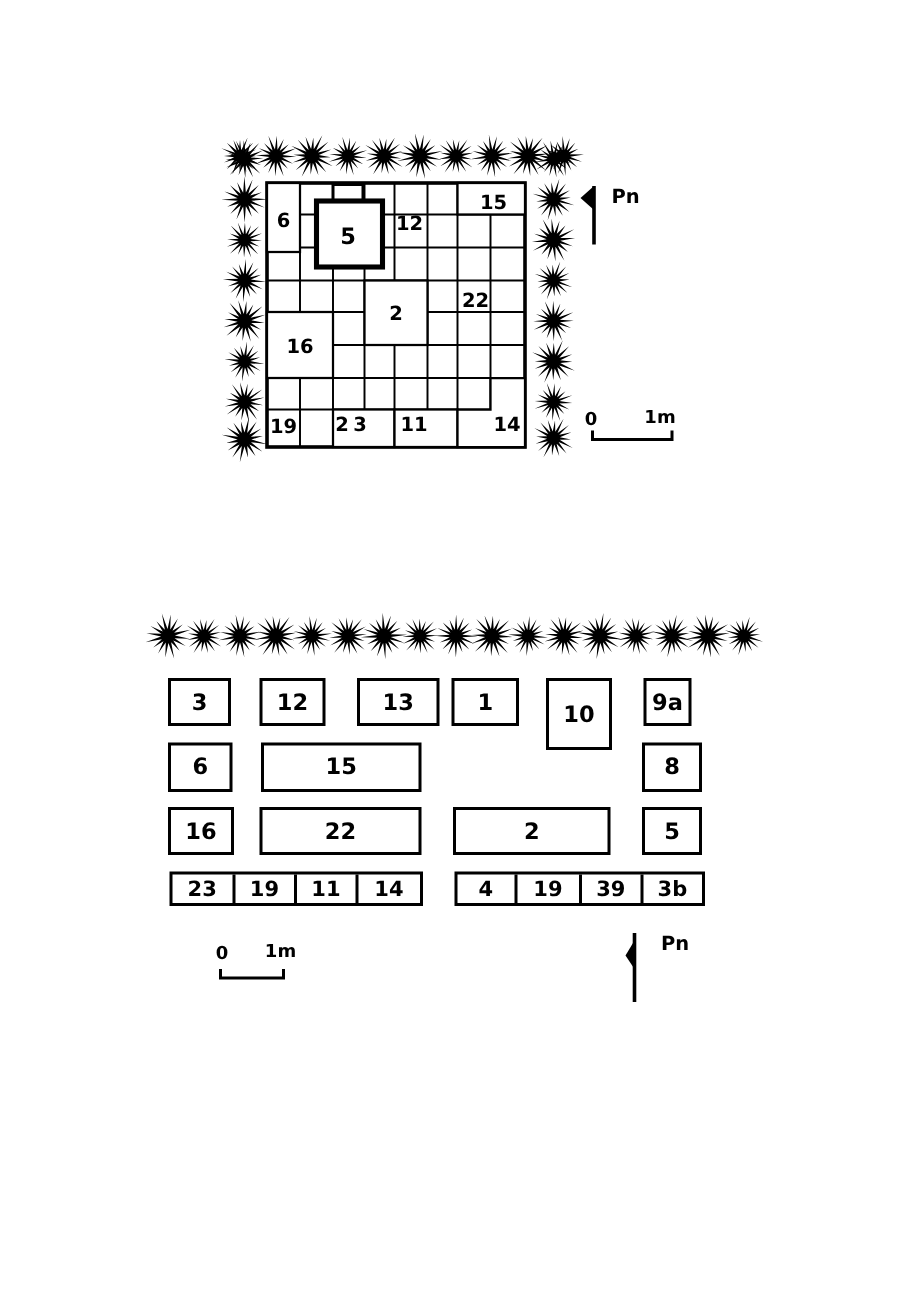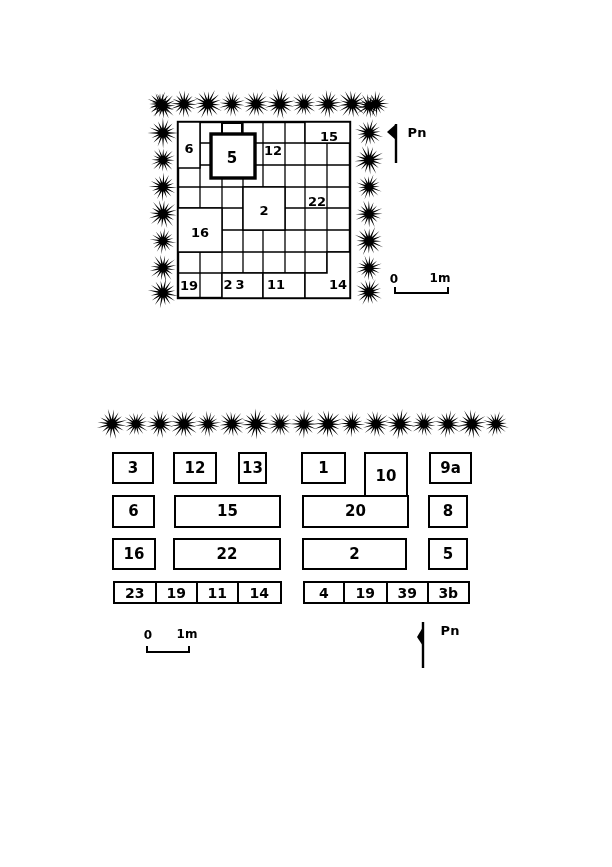--- a/index.html
+++ b/index.html
@@ -142,28 +142,27 @@
   <div class="glabel sp" style="left:234px;top:284px">23</div>
   <div class="glabel" style="left:276px;top:284px">11</div>
   <div class="glabel" style="left:338px;top:284px">14</div>
 
   <div class="glabel pn" style="left:417px;top:132px">Pn</div>
   <div class="glabel scl" style="left:394px;top:279px">0</div>
   <div class="glabel scl" style="left:440px;top:278px">1m</div>
 
   <div class="bed" style="left:112px;top:452px;width:42px;height:32px">3</div>
   <div class="bed" style="left:173px;top:452px;width:44px;height:32px">12</div>
-  <div class="bed" style="left:238px;top:452px;width:29px;height:32px">13</div>
+  <div class="bed" style="left:238px;top:452px;width:55px;height:32px">13</div>
   <div class="bed" style="left:301px;top:452px;width:45px;height:32px">1</div>
   <div class="bed" style="left:364px;top:452px;width:44px;height:48px">10</div>
-  <div class="bed" style="left:429px;top:452px;width:43px;height:32px">9a</div>
+  <div class="bed" style="left:429px;top:452px;width:32px;height:32px">9a</div>
 
   <div class="bed" style="left:112px;top:495px;width:43px;height:33px">6</div>
   <div class="bed" style="left:174px;top:495px;width:107px;height:33px">15</div>
-  <div class="bed" style="left:302px;top:495px;width:107px;height:33px">20</div>
   <div class="bed" style="left:428px;top:495px;width:40px;height:33px">8</div>
 
   <div class="bed" style="left:112px;top:538px;width:44px;height:32px">16</div>
   <div class="bed" style="left:173px;top:538px;width:108px;height:32px">22</div>
   <div class="bed" style="left:302px;top:538px;width:105px;height:32px">2</div>
   <div class="bed" style="left:428px;top:538px;width:40px;height:32px">5</div>
 
   <div class="strip" style="left:113px;top:581px;width:169px;height:23px">
     <div class="cell" style="flex:42">23</div>
     <div class="cell" style="flex:42">19</div>

